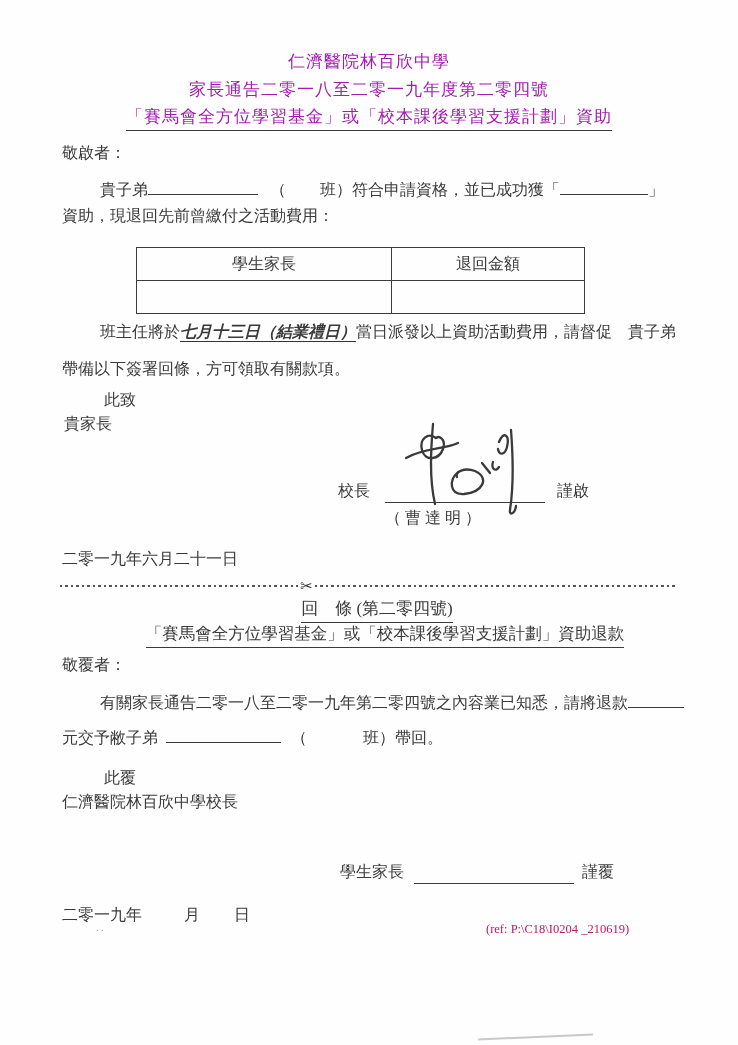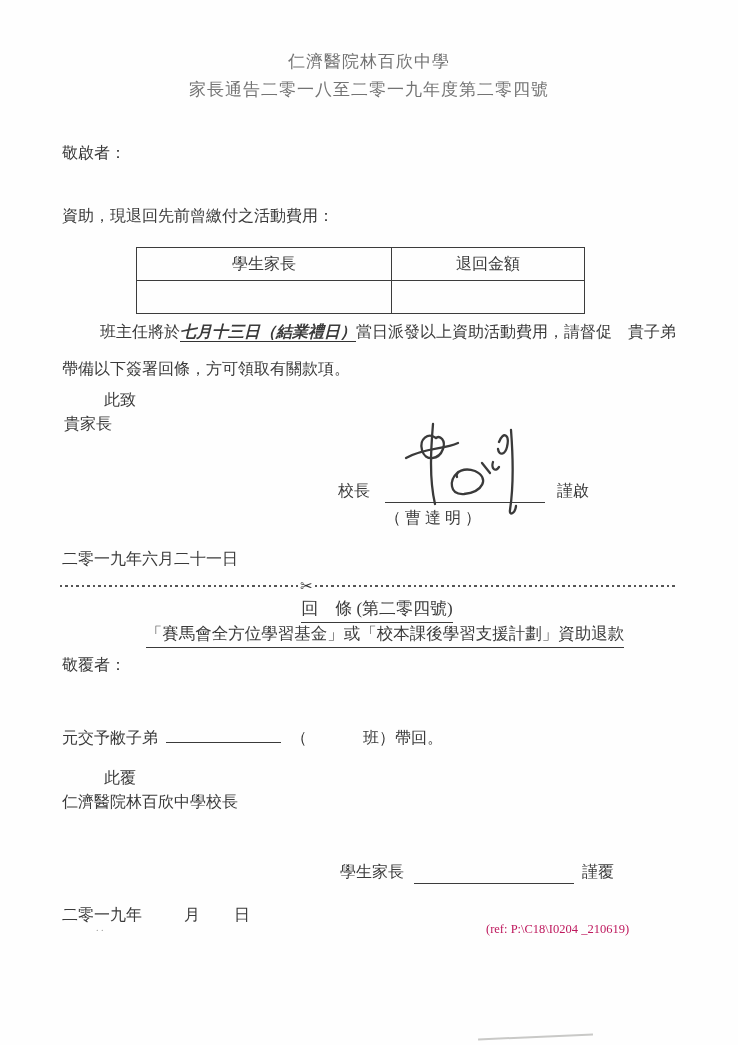--- a/index.html
+++ b/index.html
@@ -8,21 +8,21 @@
     width:738px;height:1045px;
     margin:0 auto;
     background:#fefefe;
     font-family:"Liberation Serif","DejaVu Serif",serif;
     color:#3a3a3a;
     font-size:16px;
     overflow:hidden;
   }
   .abs{position:absolute;white-space:nowrap;}
   .center{left:0;right:0;text-align:center;}
-  .title{font-size:17px;letter-spacing:1px;color:#737373;}
+  .title{font-size:17px;letter-spacing:1px;color:#a21caf;}
   .uline{border-bottom:1.5px solid #3a3a3a;padding-bottom:2px;display:inline-block;}
   .blank{display:inline-block;border-bottom:1.2px solid #3a3a3a;height:15px;vertical-align:baseline;}
   .gap{display:inline-block;height:1px;}
   .emph{font-weight:bold;font-style:italic;border-bottom:1.6px solid #333;padding-bottom:1px;}
   table.refund{
     border-collapse:collapse;
     position:absolute;left:136px;top:247px;
     width:446px;table-layout:fixed;
   }
   table.refund td{
@@ -45,23 +45,28 @@
   .artifact{position:absolute;background:#c9c9c7;}
   .speck{position:absolute;color:#9a9a98;font-size:10px;}
 </style>
 </head>
 <body>
 
 <div class="page">
 
   <div class="abs center title" style="top:50px;">仁濟醫院林百欣中學</div>
   <div class="abs center title" style="top:78px;">家長通告二零一八至二零一九年度第二零四號</div>
+  <div class="abs center" style="top:105px;"><span class="uline title">「賽馬會全方位學習基金」或「校本課後學習支援計劃」資助</span></div>
 
   <div class="abs" style="left:62px;top:143px;">敬啟者：</div>
 
+  <div class="abs" style="left:100px;top:179px;">
+    <span>貴子弟</span><span class="blank" style="width:110px;"></span>
+    <span class="gap" style="width:8px;"></span><span>（</span><span class="gap" style="width:34px;"></span><span>班）符合申請資格，並已成功獲「</span><span class="blank" style="width:88px;"></span><span>」</span>
+  </div>
   <div class="abs" style="left:62px;top:206px;">資助，現退回先前曾繳付之活動費用：</div>
 
   <table class="refund">
     <tbody>
       <tr>
         <td class="c1">學生家長</td>
         <td class="c2">退回金額</td>
       </tr>
       <tr>
         <td class="c1"></td>
@@ -103,20 +108,23 @@
     <div class="dash first"></div>
     <span class="scissors">✂</span>
     <div class="dash rest"></div>
   </div>
 
   <div class="abs center" style="top:597px;padding-left:16px;"><span class="uline" style="font-size:17px;">回　條 (第二零四號)</span></div>
   <div class="abs center" style="top:623px;padding-left:32px;"><span class="uline" style="font-size:16.5px;">「賽馬會全方位學習基金」或「校本課後學習支援計劃」資助退款</span></div>
 
   <div class="abs" style="left:62px;top:655px;">敬覆者：</div>
 
+  <div class="abs" style="left:100px;top:692px;">
+    <span>有關家長通告二零一八至二零一九年第二零四號之內容業已知悉，請將退款</span><span class="blank" style="width:56px;"></span>
+  </div>
   <div class="abs" style="left:62px;top:727px;">
     <span>元交予敝子弟</span>
     <span class="gap" style="width:4px;"></span><span class="blank" style="width:115px;"></span>
     <span class="gap" style="width:6px;"></span><span>（</span><span class="gap" style="width:56px;"></span><span>班）帶回。</span>
   </div>
 
   <div class="abs" style="left:104px;top:768px;">此覆</div>
   <div class="abs" style="left:62px;top:792px;">仁濟醫院林百欣中學校長</div>
 
   <div class="abs" style="left:340px;top:862px;">學生家長</div>

